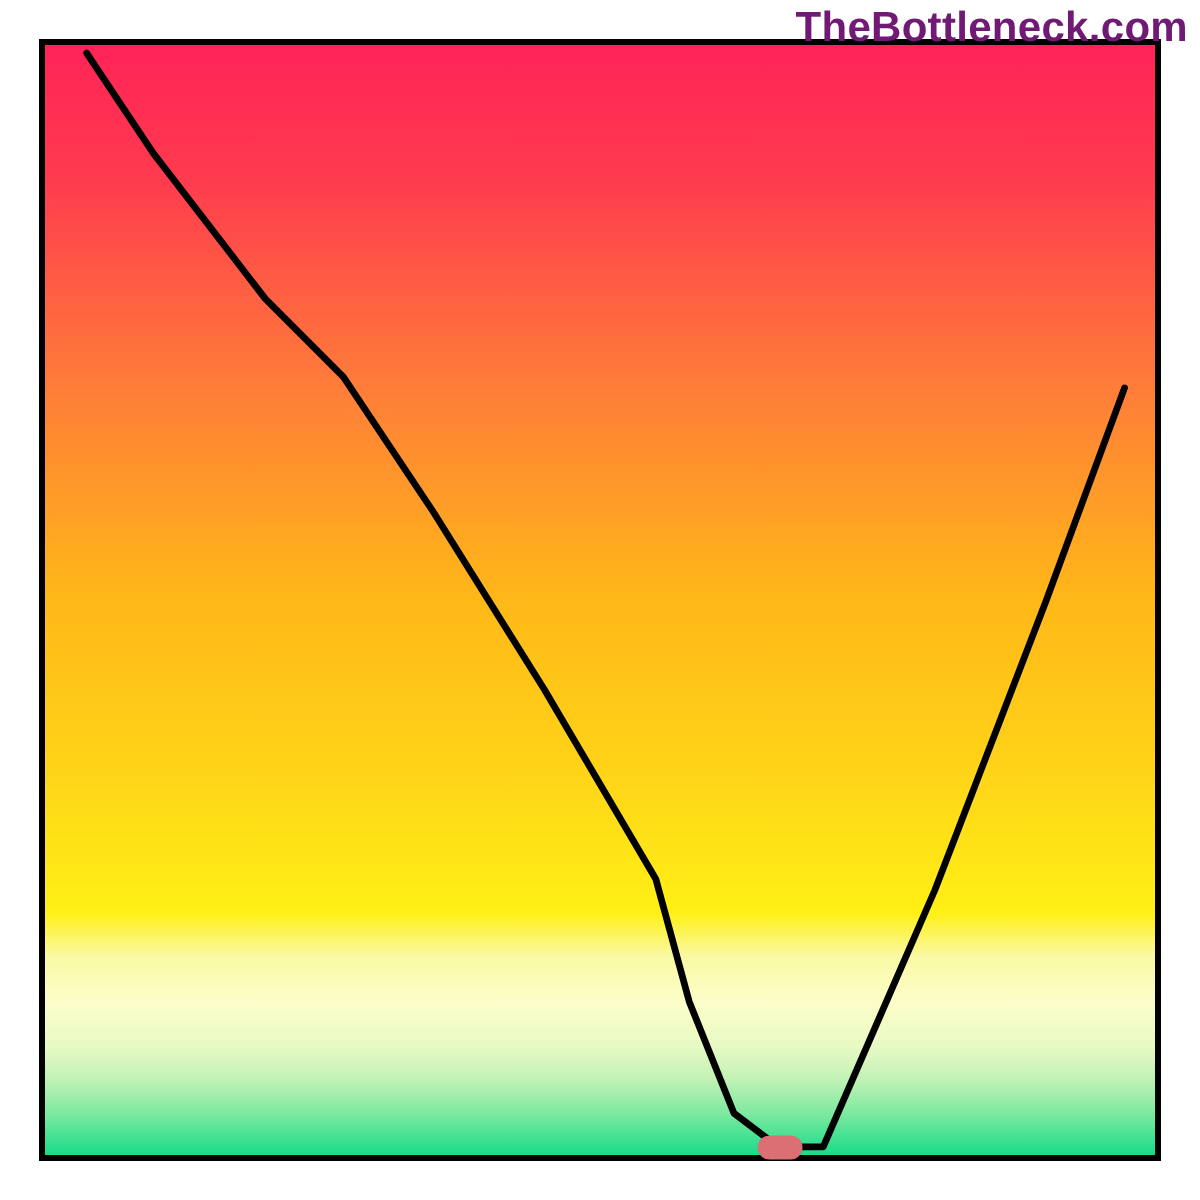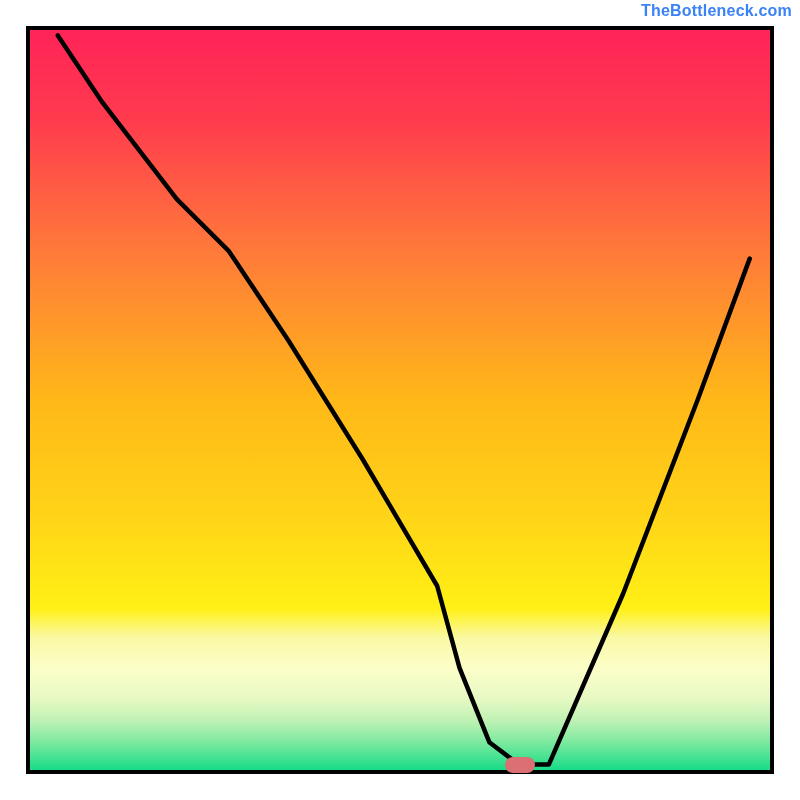--- a/index.html
+++ b/index.html
@@ -12,23 +12,23 @@
   }
   .chart-container {
     position: relative;
     width: 800px;
     height: 800px;
   }
   .watermark {
     position: absolute;
     top: 2px;
     right: 8px;
-    font-size: 16px;
+    font-size: 28px;
     font-weight: bold;
-    color: #3b82f6;
+    color: #701a75;
     letter-spacing: 0.2px;
     z-index: 10;
   }
   svg {
     display: block;
   }
 </style>
 </head>
 <body>
 

